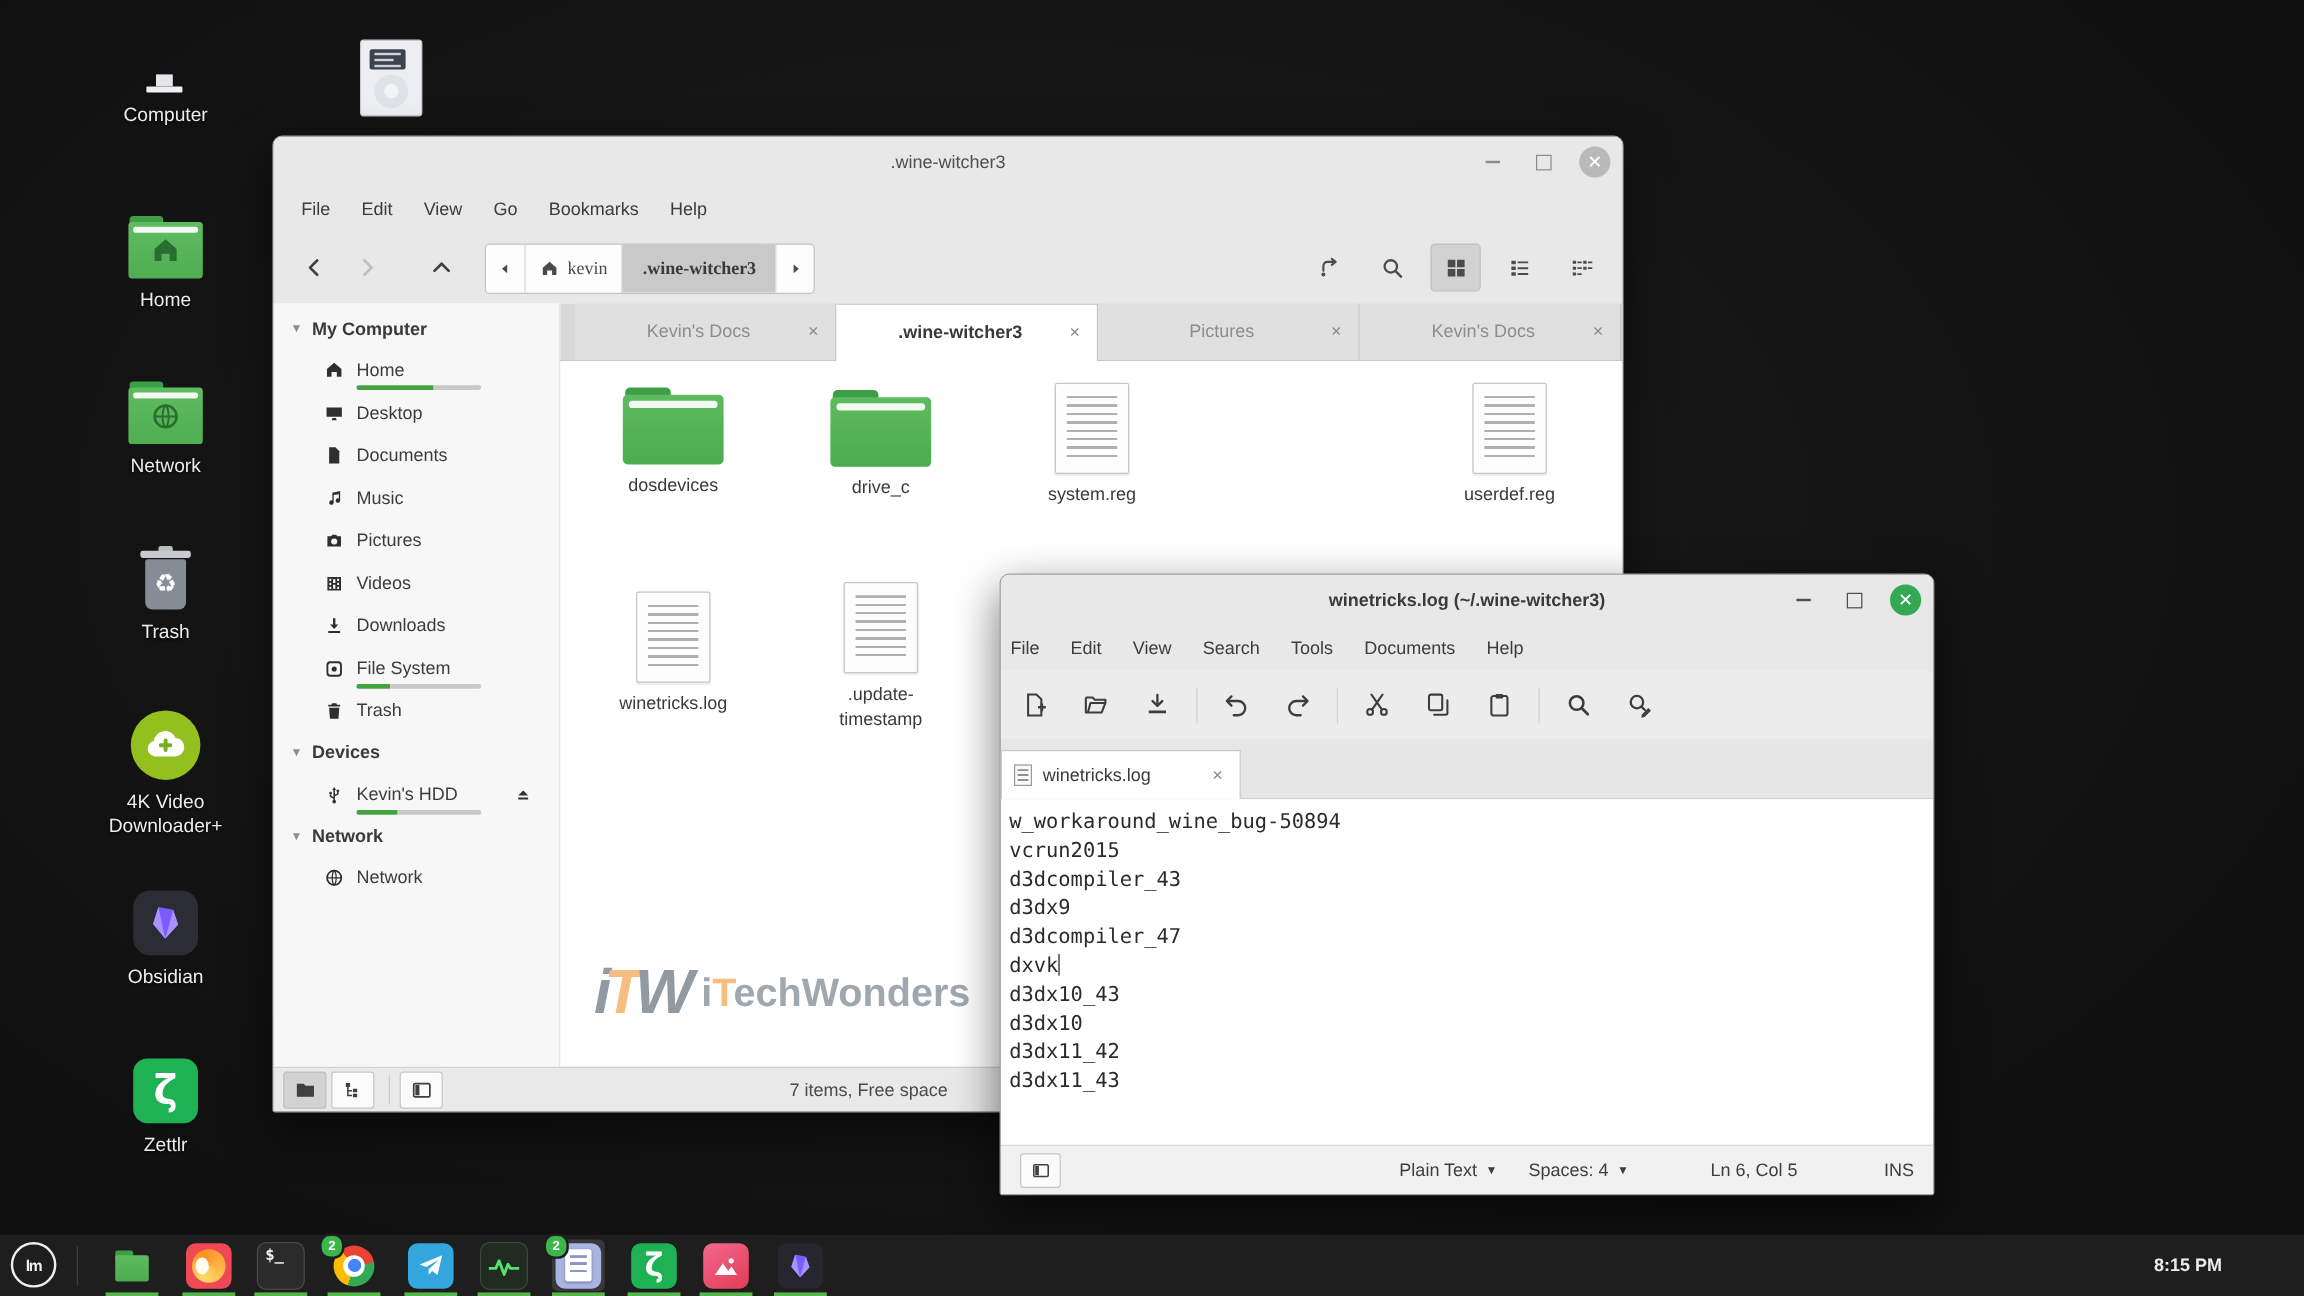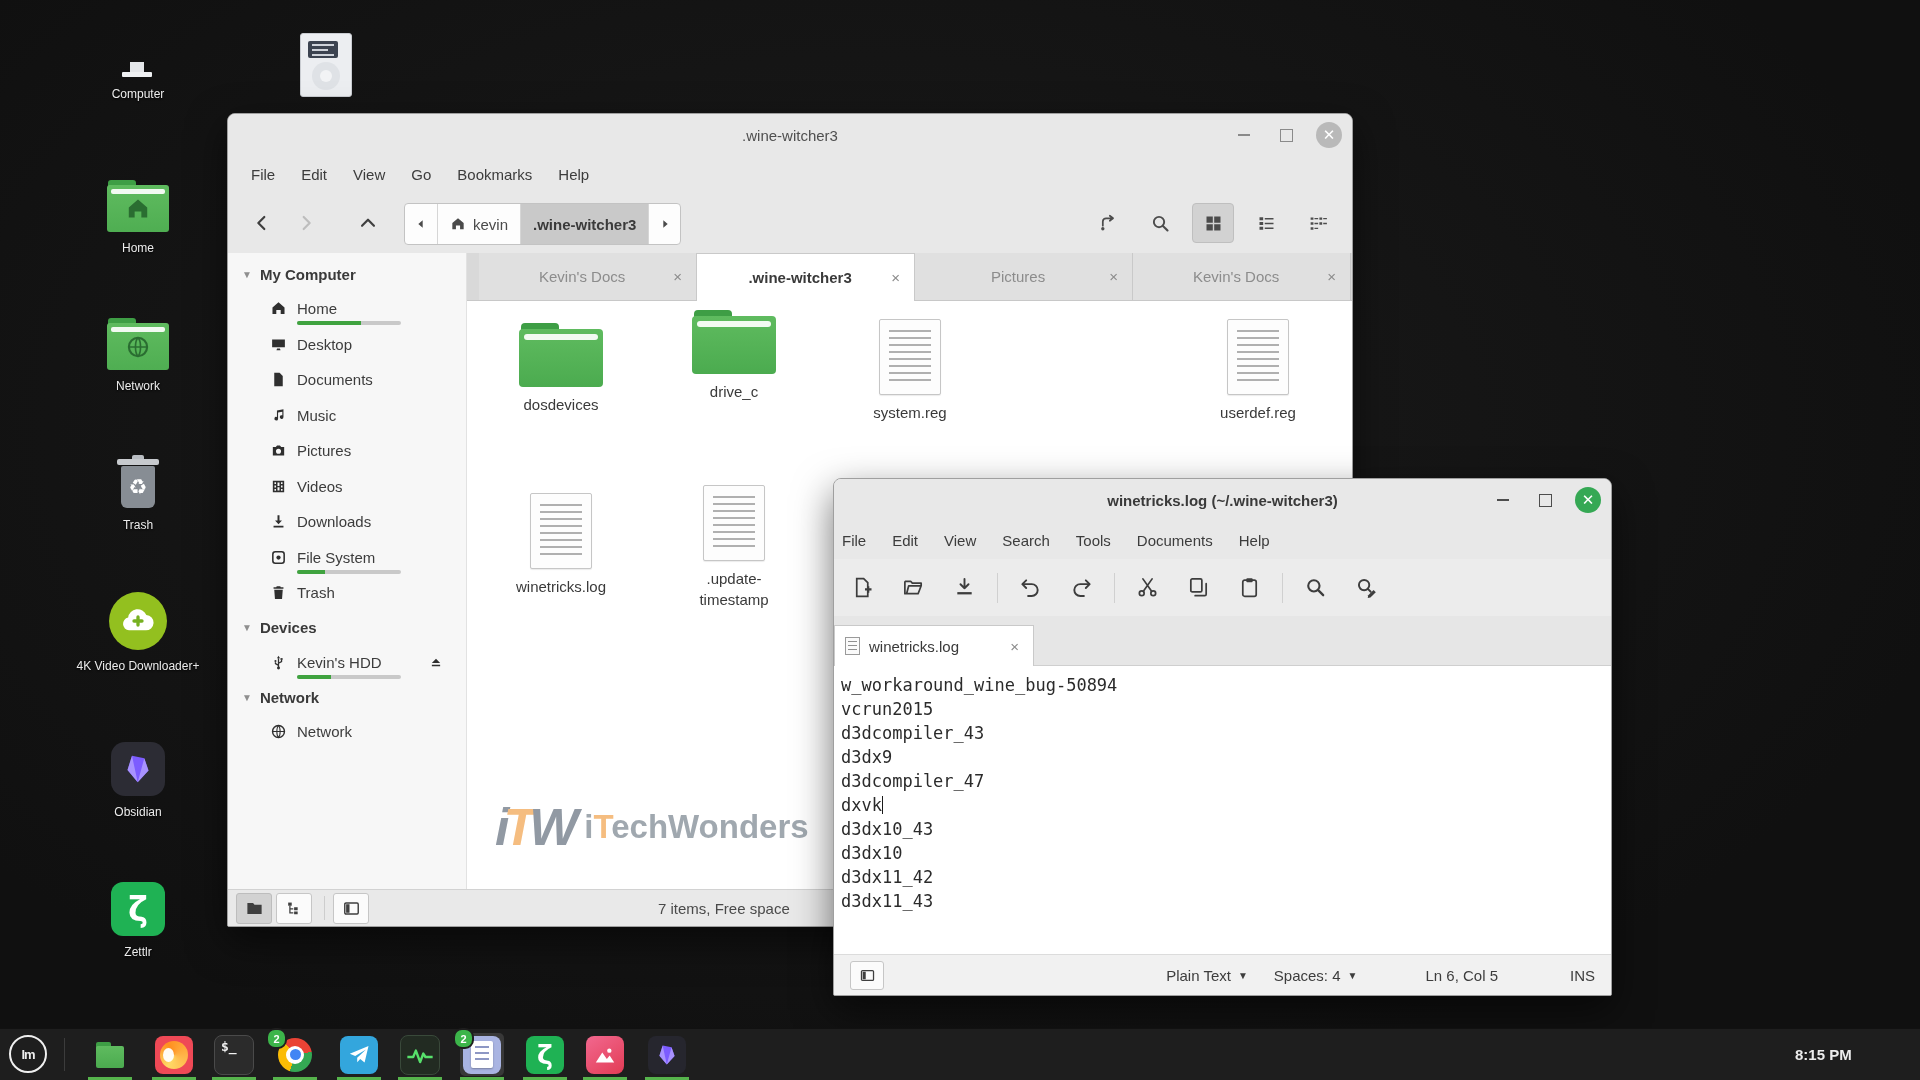--- a/index.html
+++ b/index.html
@@ -3,21 +3,21 @@
 <meta charset="utf-8">
 <style>
   html,body{margin:0;padding:0;}
   body{width:1920px;height:1080px;overflow:hidden;position:relative;
        background:radial-gradient(ellipse at 45% 40%, #1b1b1b 0%, #101010 75%);
        font-family:"Liberation Sans","DejaVu Sans",sans-serif;-webkit-font-smoothing:antialiased;}
   .ic{display:inline-block;vertical-align:middle;}
 
   
   .dt-item{position:absolute;left:74px;width:128px;display:flex;flex-direction:column;align-items:center;gap:9px;cursor:default;}
-  .dt-label{color:#ececec;font-size:12px;text-align:center;line-height:1.25;text-shadow:0 1px 2px rgba(0,0,0,.9);}
+  .dt-label{color:#ececec;font-size:16px;text-align:center;line-height:1.25;text-shadow:0 1px 2px rgba(0,0,0,.9);}
   .art-computer{width:58px;height:52px;position:relative;}
   .art-computer .scr{width:56px;height:36px;background:#6e7884;border-radius:2px;}
   .art-computer .stand{position:absolute;left:21px;top:36px;width:14px;height:10px;background:#e4e6e9;}
   .art-computer .base{position:absolute;left:13px;top:46px;width:30px;height:5px;background:#eef0f2;border-radius:1px;}
   .art-folder{width:62px;height:52px;position:relative;}
   .art-folder .flap{position:absolute;top:0;left:1px;width:28px;height:12px;background:#3e9e45;border-radius:3px 3px 0 0;}
   .art-folder .body{position:absolute;top:5px;left:0;right:0;bottom:0;background:linear-gradient(#5fbb5f,#4fae52);border-radius:3px;}
   .art-folder .stripe{position:absolute;top:9px;left:4px;right:4px;height:5px;background:#fff;opacity:.92;border-radius:2px;z-index:1;}
   .art-folder .glyph{position:absolute;left:50%;top:56%;transform:translate(-50%,-50%);z-index:1;color:#2a6d31;}
   .art-trash{width:46px;height:54px;position:relative;}
@@ -48,21 +48,21 @@
   .wc .max-glyph{width:11px;height:11px;border:1.5px solid #8a8a8a;display:block;}
   .wc-close{width:26px;height:26px;border-radius:50%;background:#b9b9b9;color:#fff;font-size:15px;font-weight:bold;
             display:flex;align-items:center;justify-content:center;}
   .wc-close.green{background:#35a854;}
   .menubar{position:absolute;left:0;right:0;display:flex;align-items:center;background:#e8e8e8;font-size:15px;color:#3c3c3c;}
   .menubar .mi{padding:4px 0;cursor:pointer;}
 
   
   #fm{left:227px;top:113px;width:1124px;height:812px;background:#e8e8e8;}
   #fm .menubar{top:42px;height:37px;gap:26px;padding-left:23px;}
-  .fm-toolbar{position:absolute;left:0;right:0;top:79px;height:60px;background:#e8e8e8;display:flex;align-items:center;}
+  .fm-toolbar{position:absolute;left:0;right:0;top:79px;height:60px;background:#e8e8e8;display:flex;align-items:center;font-family:Liberation Serif, serif;}
   .nav-btn{width:44px;height:40px;display:flex;align-items:center;justify-content:center;color:#404040;cursor:pointer;}
   .nav-btn.disabled{color:#bdbdbd;}
   .bc{position:absolute;left:176px;top:10px;height:40px;display:flex;background:#fdfdfd;border:1px solid #c3c3c3;border-radius:4px;overflow:hidden;}
   .bc-seg{display:flex;align-items:center;justify-content:center;gap:7px;font-size:15px;color:#4a4a4a;border:none;background:transparent;
           cursor:pointer;padding:0 12px;font-family:inherit;}
   .bc-seg + .bc-seg{border-left:1px solid #d6d6d6;}
   .bc-arrow{width:32px;padding:0;color:#4a4a4a;}
   .bc-cur{background:#c9c9c9;font-weight:bold;color:#3a3a3a;min-width:128px;}
   .fm-tools-right{position:absolute;right:14px;top:10px;height:40px;display:flex;align-items:center;gap:12px;}
   .tool-btn{width:40px;height:38px;display:flex;align-items:center;justify-content:center;color:#4c4c4c;border-radius:4px;cursor:pointer;}
@@ -614,21 +614,21 @@
           <span class="wm-text" id="wm-text">i<span class="c1">T</span>echWonders</span>
         </div>
       <div class="file-item" style="left: 19px; top: 14px;">
             <span class="gfolder">
               <span class="flap"></span>
               <span class="body"></span>
               <span class="stripe"></span>
             </span>
             <span class="file-label">dosdevices</span>
           </div>
-          <div class="file-item" style="left: 192px; top: 1px; align-items: center;">
+          <div class="file-item" style="left: 192px; top: 16px; align-items: center;">
             <span class="gfolder">
               <span class="flap"></span>
               <span class="body"></span>
               <span class="stripe"></span>
             </span>
             <span class="file-label">drive_c</span>
           </div>
           <div class="file-item" style="left: 368px; top: 18px;">
             <span class="gdoc"></span>
             <span class="file-label">system.reg</span>

